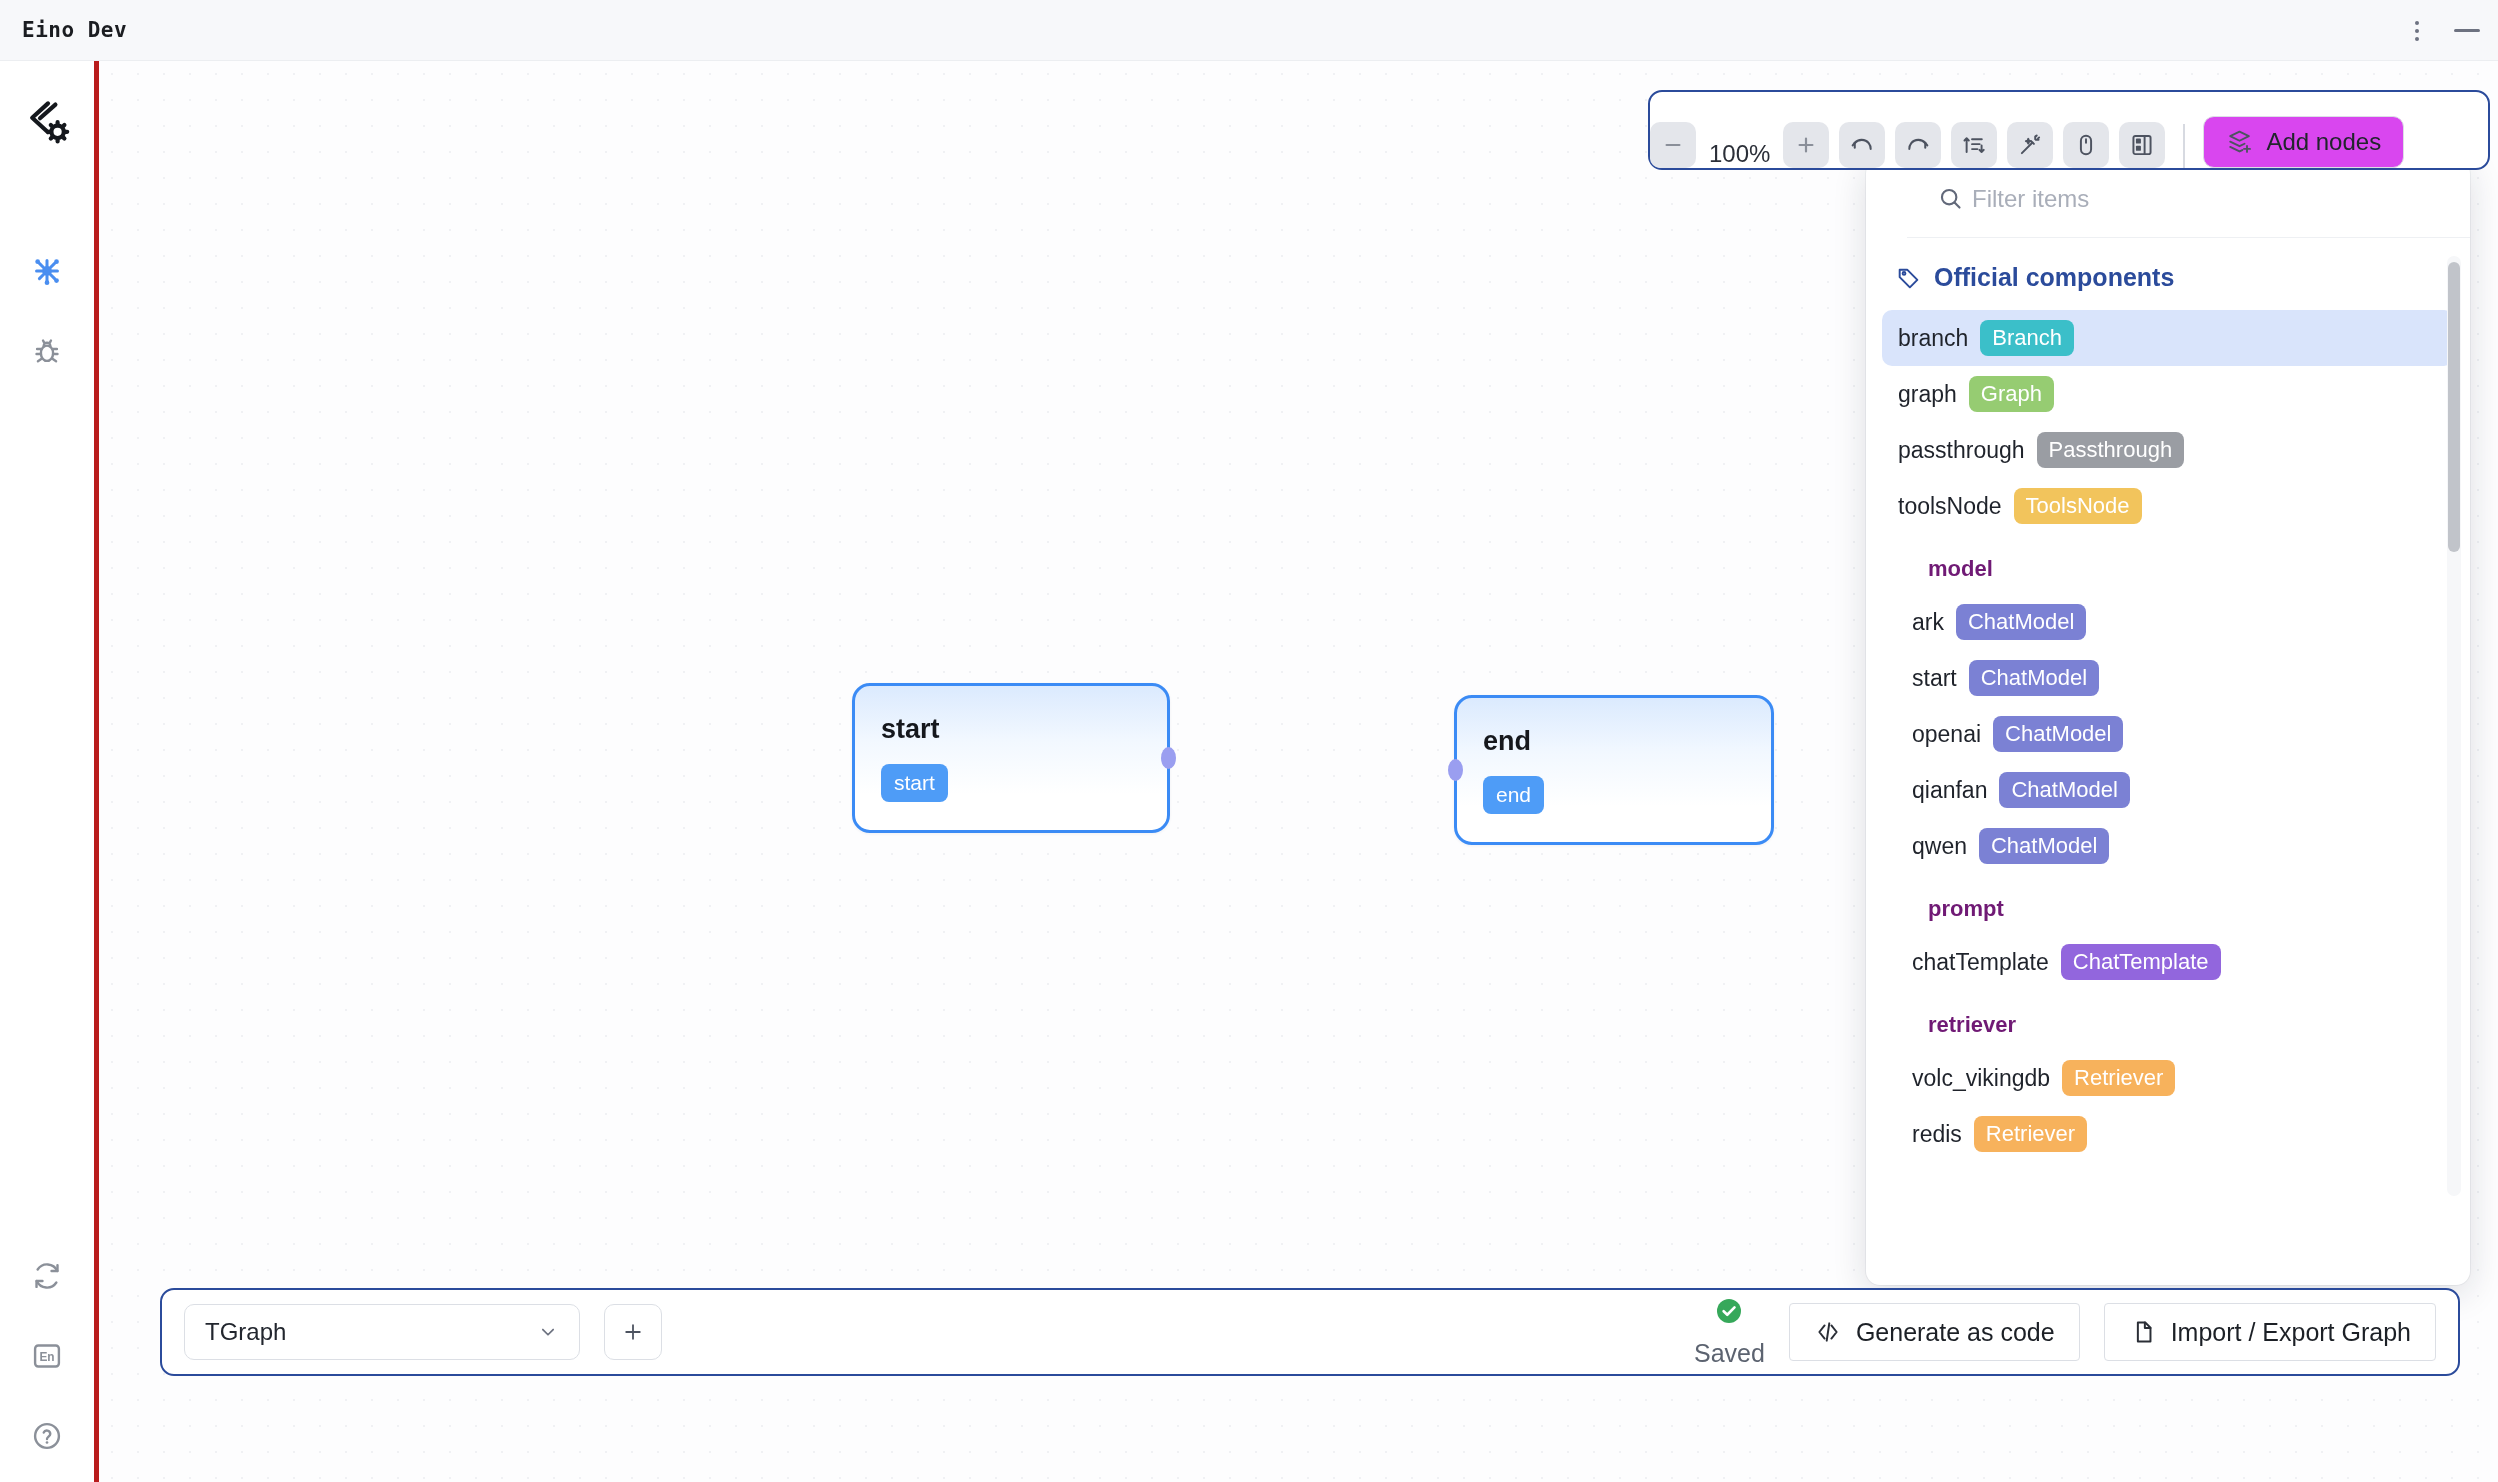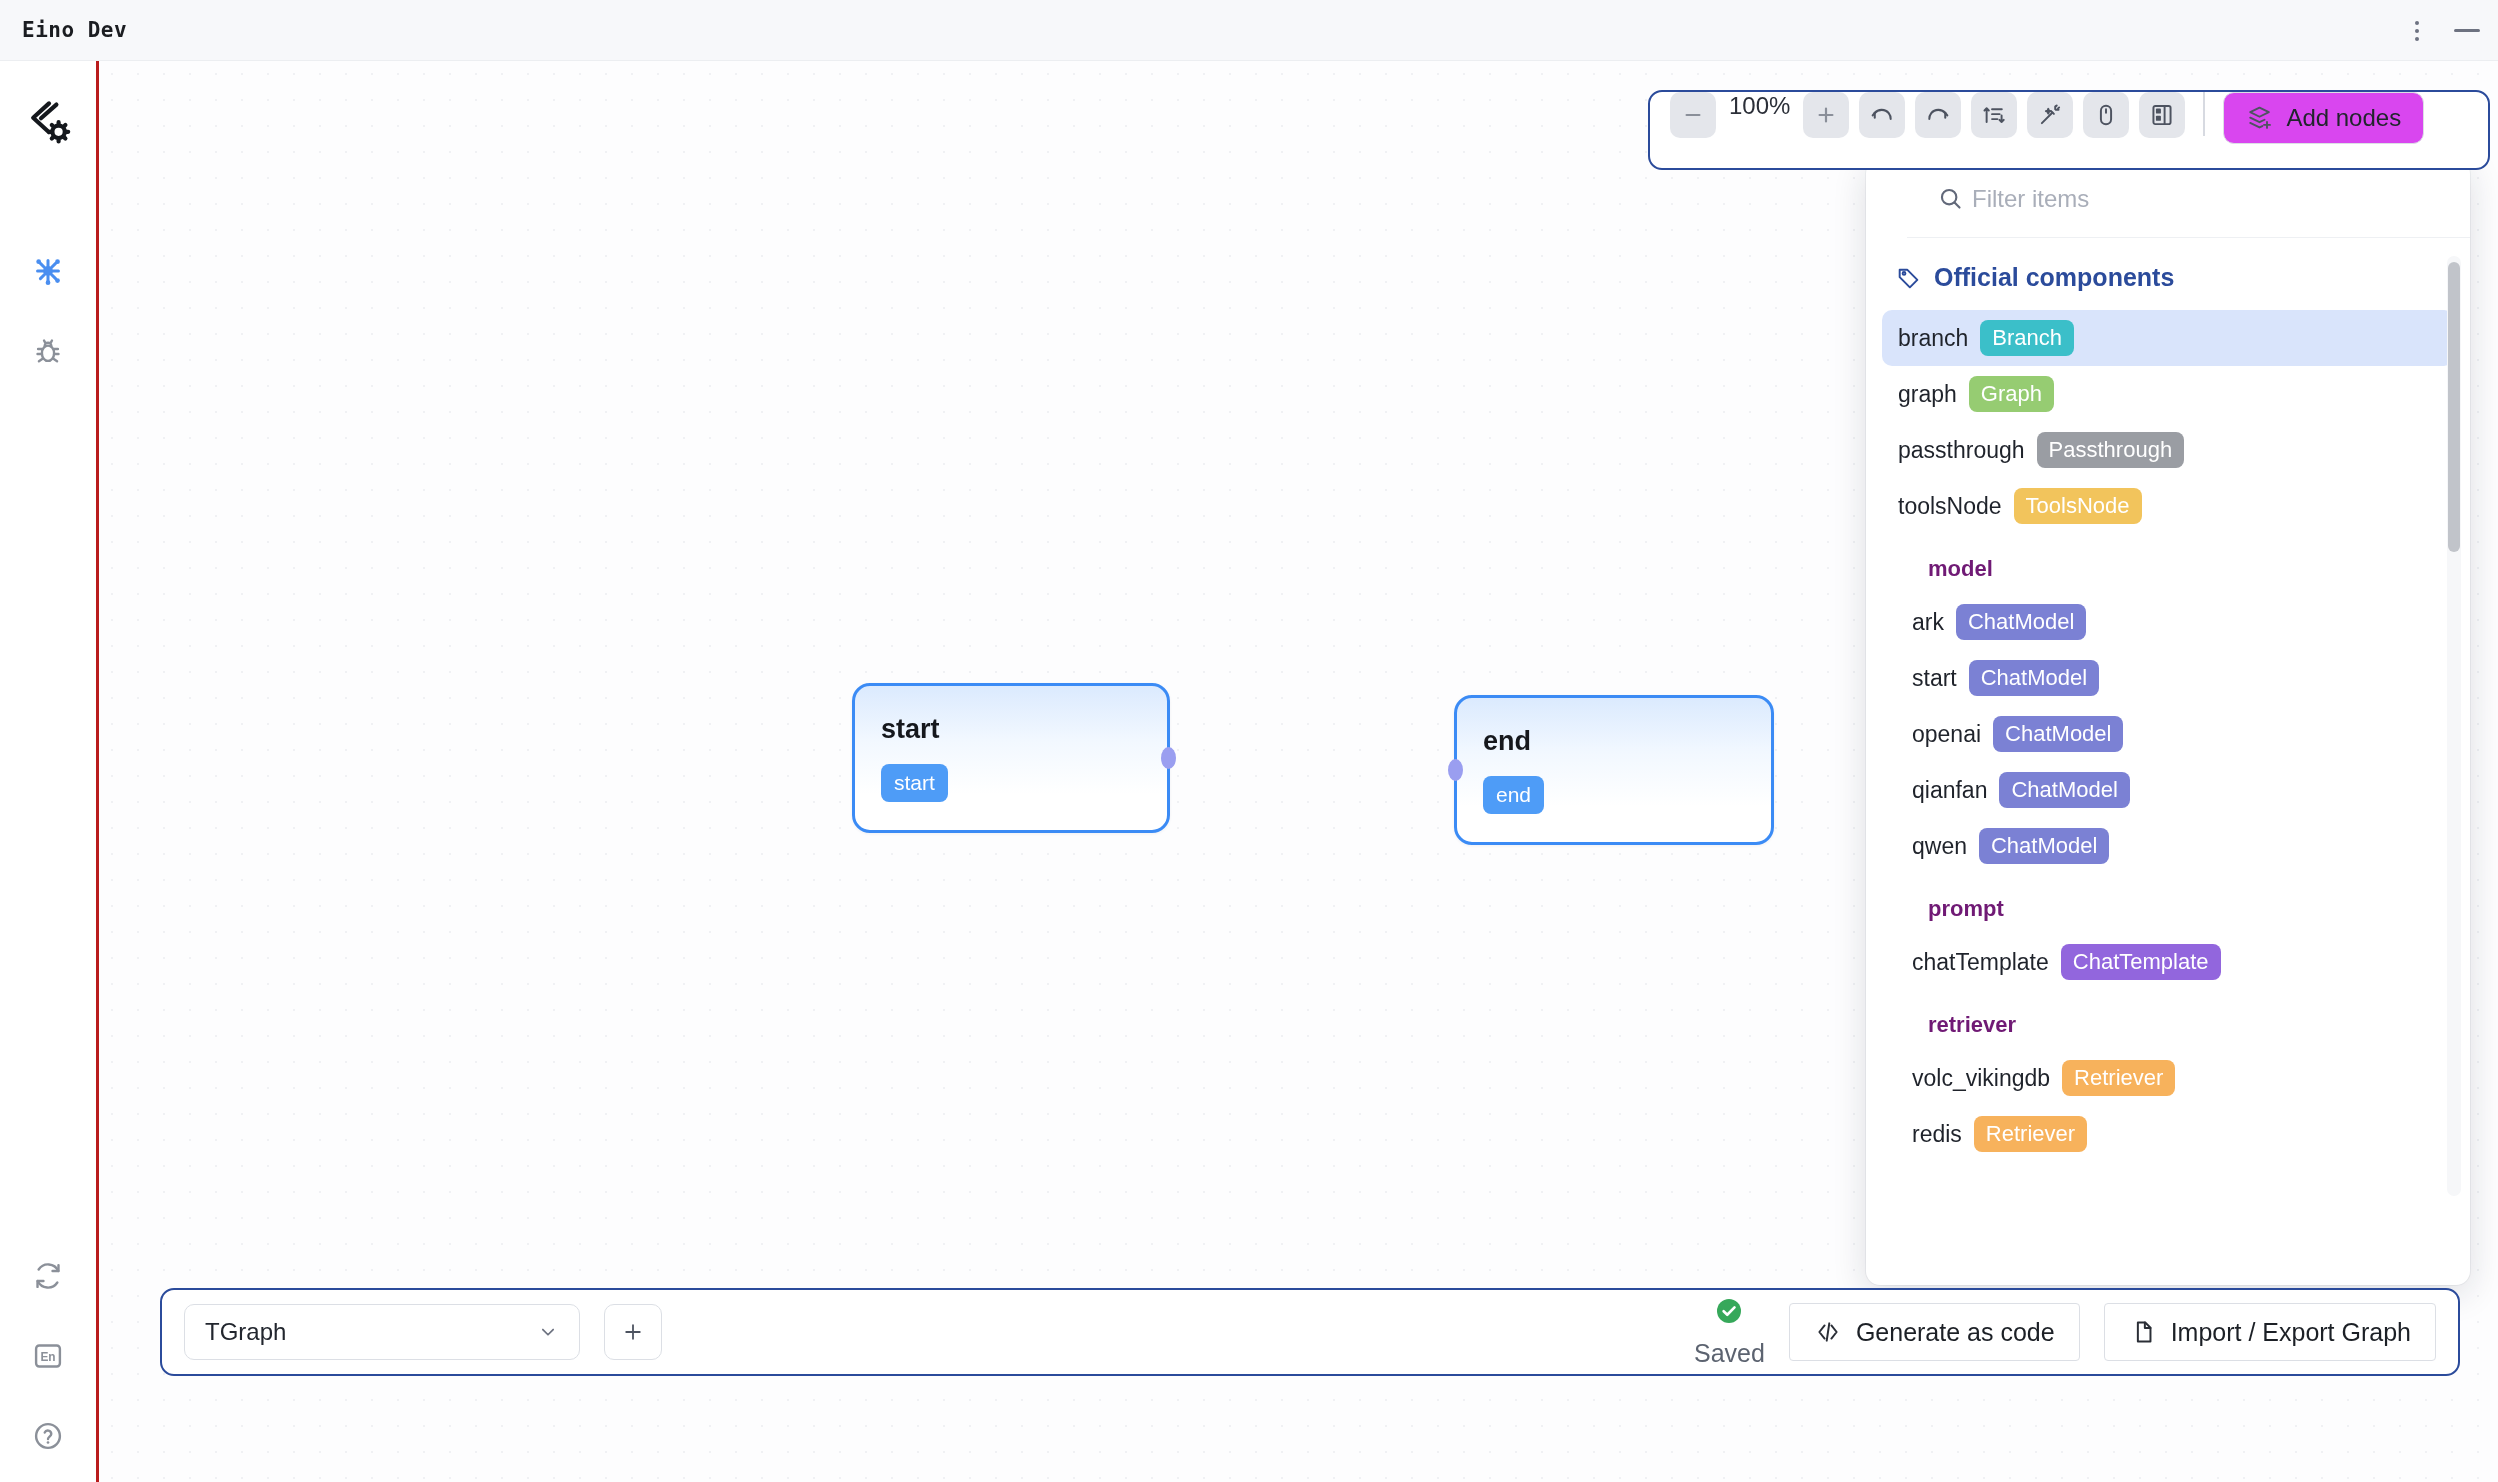--- a/index.html
+++ b/index.html
@@ -36,21 +36,21 @@
     cursor: pointer;
   }
   .dots-vert i { display:block; width: 4px; height: 4px; background: #6d7280; border-radius: 50%; }
   .min-dash { width: 26px; height: 3px; background: #6d7280; border-radius: 2px; cursor: pointer; }
 
   
   .rail {
     position: absolute; top: 61px; left: 0;
     width: 99px; height: 1421px;
     background: #ffffff;
-    border-right: 3px solid #b91c1c;
+    border-right: 5px solid #b91c1c;
     text-align: right;
   }
   .rail-logo {
     position: absolute; top: 35px; left: 50%; transform: translateX(-50%);
     width: 54px; height: 54px;
     display: flex; align-items: center; justify-content: center;
   }
   .rail-item {
     position: absolute; left: 50%; transform: translateX(-50%);
     width: 50px; height: 50px;
@@ -122,22 +122,22 @@
   .port.out { right: -9px; top: 50%; margin-top: -11px; }
   .port.in  { left: -9px;  top: 50%; margin-top: -11px; }
 
   
   .toolbar {
     position: absolute; top: 90px; left: 1648px;
     width: 842px; height: 80px;
     background: #ffffff;
     border: 2px solid #2b4b9b;
     border-radius: 14px;
-    display: flex; align-items: flex-start;
-    padding: 0 20px;
+    display: flex; align-items: flex-end;
+    padding: 0 0;
     z-index: 20;
   }
   .tb-btn {
     width: 46px; height: 46px;
     background: #e4e6eb;
     border-radius: 10px;
     display: flex; align-items: center; justify-content: center;
     cursor: pointer; flex: none;
   }
   .tb-zoomval {

